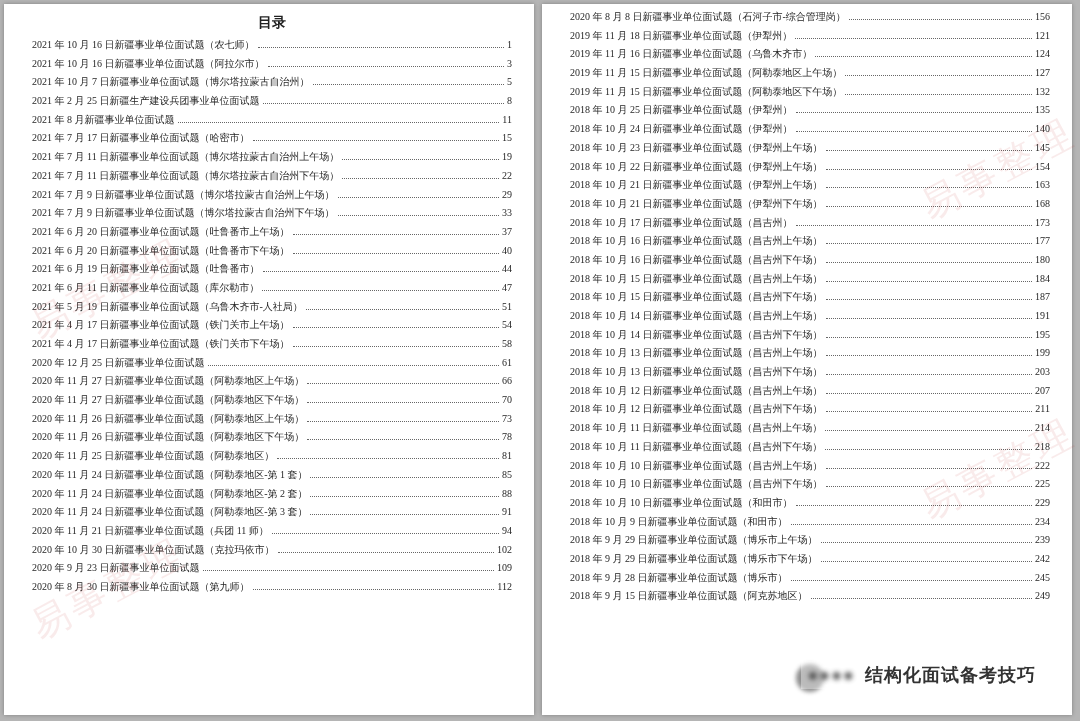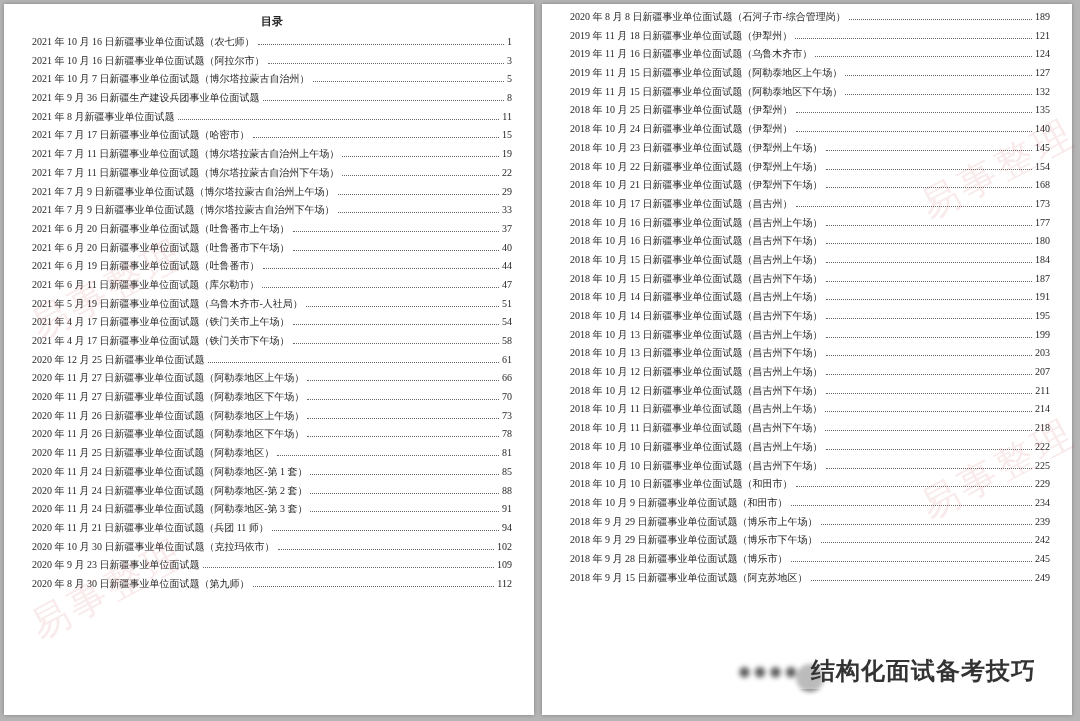--- a/index.html
+++ b/index.html
@@ -20,21 +20,21 @@
     background: #fff;
     width: 530px;
     height: 711px;
     box-shadow: 0 0 4px rgba(0,0,0,0.3);
     padding: 8px 22px 10px 28px;
     box-sizing: border-box;
     position: relative;
   }
   .title {
     text-align: center;
-    font-size: 11px;
+    font-size: 14px;
     font-weight: bold;
     margin: 2px 0 8px 0;
     color: #222;
   }
   .toc-entry {
     display: flex;
     align-items: baseline;
     font-size: 10px;
     color: #262626;
     line-height: 1;
@@ -66,21 +66,21 @@
   .wm2 { left: 20px; top: 560px; }
   .wm3 { right: -10px; top: 140px; }
   .wm4 { right: -10px; top: 440px; }
   .overlay {
     position: absolute;
     right: 30px;
     bottom: 26px;
     color: #333;
     background: rgba(255,255,255,0.4);
     font-family: "Microsoft YaHei","SimHei",sans-serif;
-    font-size: 24px;
+    font-size: 18px;
     font-weight: 600;
     letter-spacing: 1px;
     padding: 2px 6px;
   }
   .overlay .blur {
     filter: blur(2.5px);
     opacity: 0.8;
     margin-right: 4px;
   }
   .avatar {
@@ -114,21 +114,21 @@
           <span class="toc-label">2021 年 10 月 16 日新疆事业单位面试题（阿拉尔市）</span>
           <span class="toc-dots"></span>
           <span class="toc-page">3</span>
         </div>
         <div class="toc-entry">
           <span class="toc-label">2021 年 10 月 7 日新疆事业单位面试题（博尔塔拉蒙古自治州）</span>
           <span class="toc-dots"></span>
           <span class="toc-page">5</span>
         </div>
         <div class="toc-entry">
-          <span class="toc-label">2021 年 9 月 36 日新疆生产建设兵团事业单位面试题</span>
+          <span class="toc-label">2021 年 2 月 25 日新疆生产建设兵团事业单位面试题</span>
           <span class="toc-dots"></span>
           <span class="toc-page">8</span>
         </div>
         <div class="toc-entry">
           <span class="toc-label">2021 年 8 月新疆事业单位面试题</span>
           <span class="toc-dots"></span>
           <span class="toc-page">11</span>
         </div>
         <div class="toc-entry">
           <span class="toc-label">2021 年 7 月 17 日新疆事业单位面试题（哈密市）</span>
@@ -258,21 +258,21 @@
       </div>
   </div>
 
   <div class="page">
     <div class="watermark wm3">易事整理</div>
     <div class="watermark wm4">易事整理</div>
     <div id="right-list">
         <div class="toc-entry">
           <span class="toc-label">2020 年 8 月 8 日新疆事业单位面试题（石河子市-综合管理岗）</span>
           <span class="toc-dots"></span>
-          <span class="toc-page">189</span>
+          <span class="toc-page">156</span>
         </div>
         <div class="toc-entry">
           <span class="toc-label">2019 年 11 月 18 日新疆事业单位面试题（伊犁州）</span>
           <span class="toc-dots"></span>
           <span class="toc-page">121</span>
         </div>
         <div class="toc-entry">
           <span class="toc-label">2019 年 11 月 16 日新疆事业单位面试题（乌鲁木齐市）</span>
           <span class="toc-dots"></span>
           <span class="toc-page">124</span>
@@ -299,20 +299,25 @@
         </div>
         <div class="toc-entry">
           <span class="toc-label">2018 年 10 月 23 日新疆事业单位面试题（伊犁州上午场）</span>
           <span class="toc-dots"></span>
           <span class="toc-page">145</span>
         </div>
         <div class="toc-entry">
           <span class="toc-label">2018 年 10 月 22 日新疆事业单位面试题（伊犁州上午场）</span>
           <span class="toc-dots"></span>
           <span class="toc-page">154</span>
+        </div>
+        <div class="toc-entry">
+          <span class="toc-label">2018 年 10 月 21 日新疆事业单位面试题（伊犁州上午场）</span>
+          <span class="toc-dots"></span>
+          <span class="toc-page">163</span>
         </div>
         <div class="toc-entry">
           <span class="toc-label">2018 年 10 月 21 日新疆事业单位面试题（伊犁州下午场）</span>
           <span class="toc-dots"></span>
           <span class="toc-page">168</span>
         </div>
         <div class="toc-entry">
           <span class="toc-label">2018 年 10 月 17 日新疆事业单位面试题（昌吉州）</span>
           <span class="toc-dots"></span>
           <span class="toc-page">173</span>

